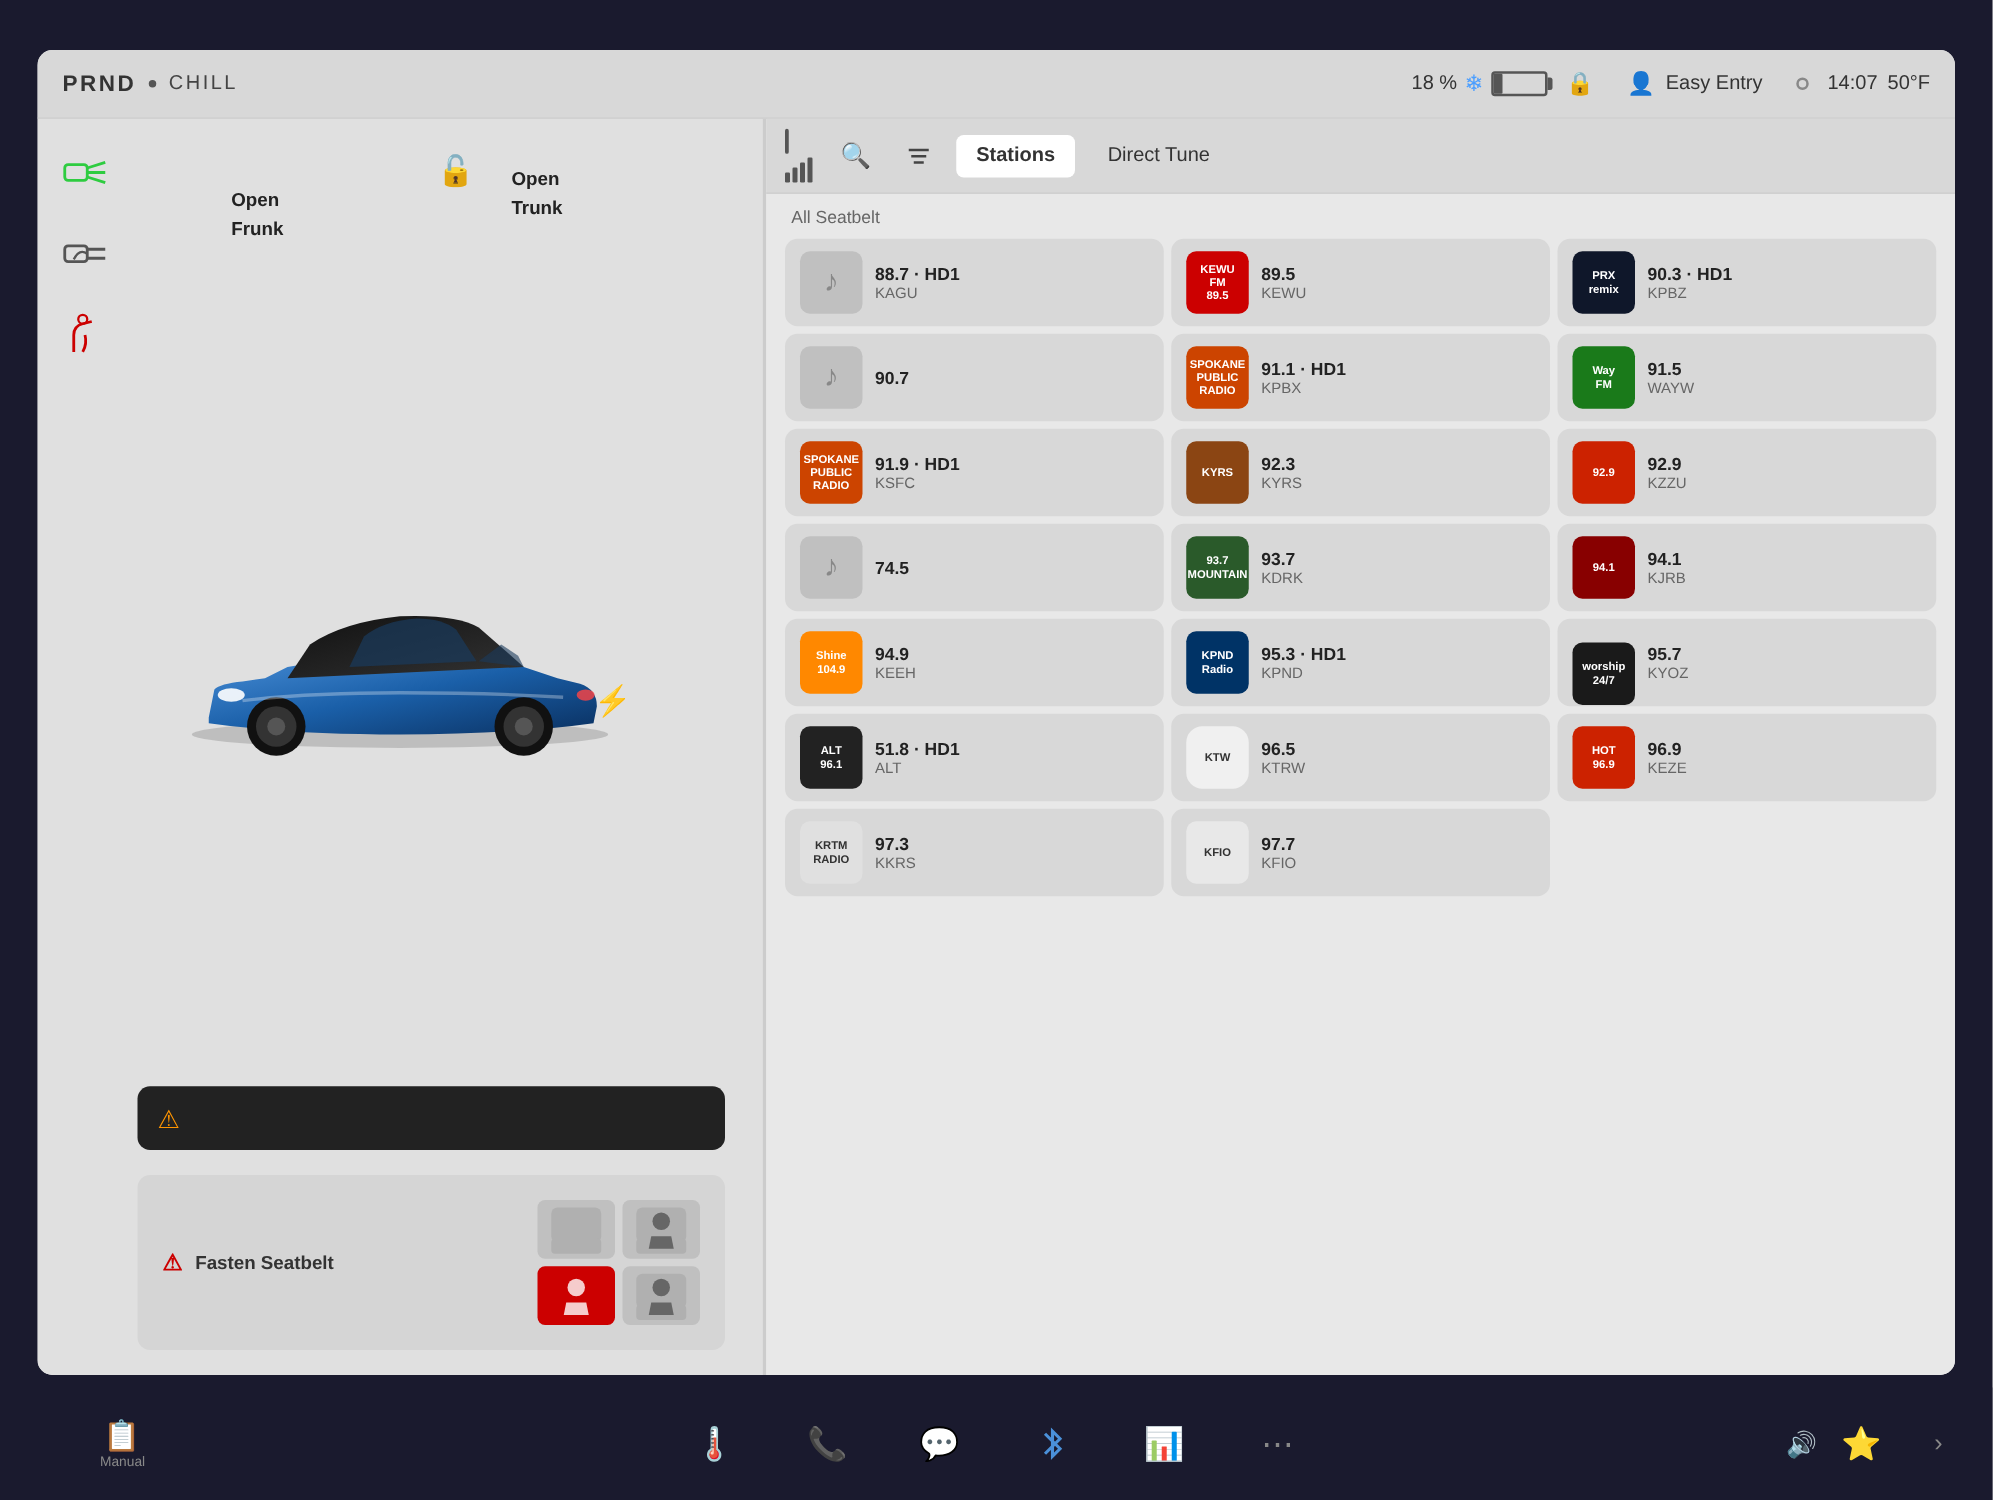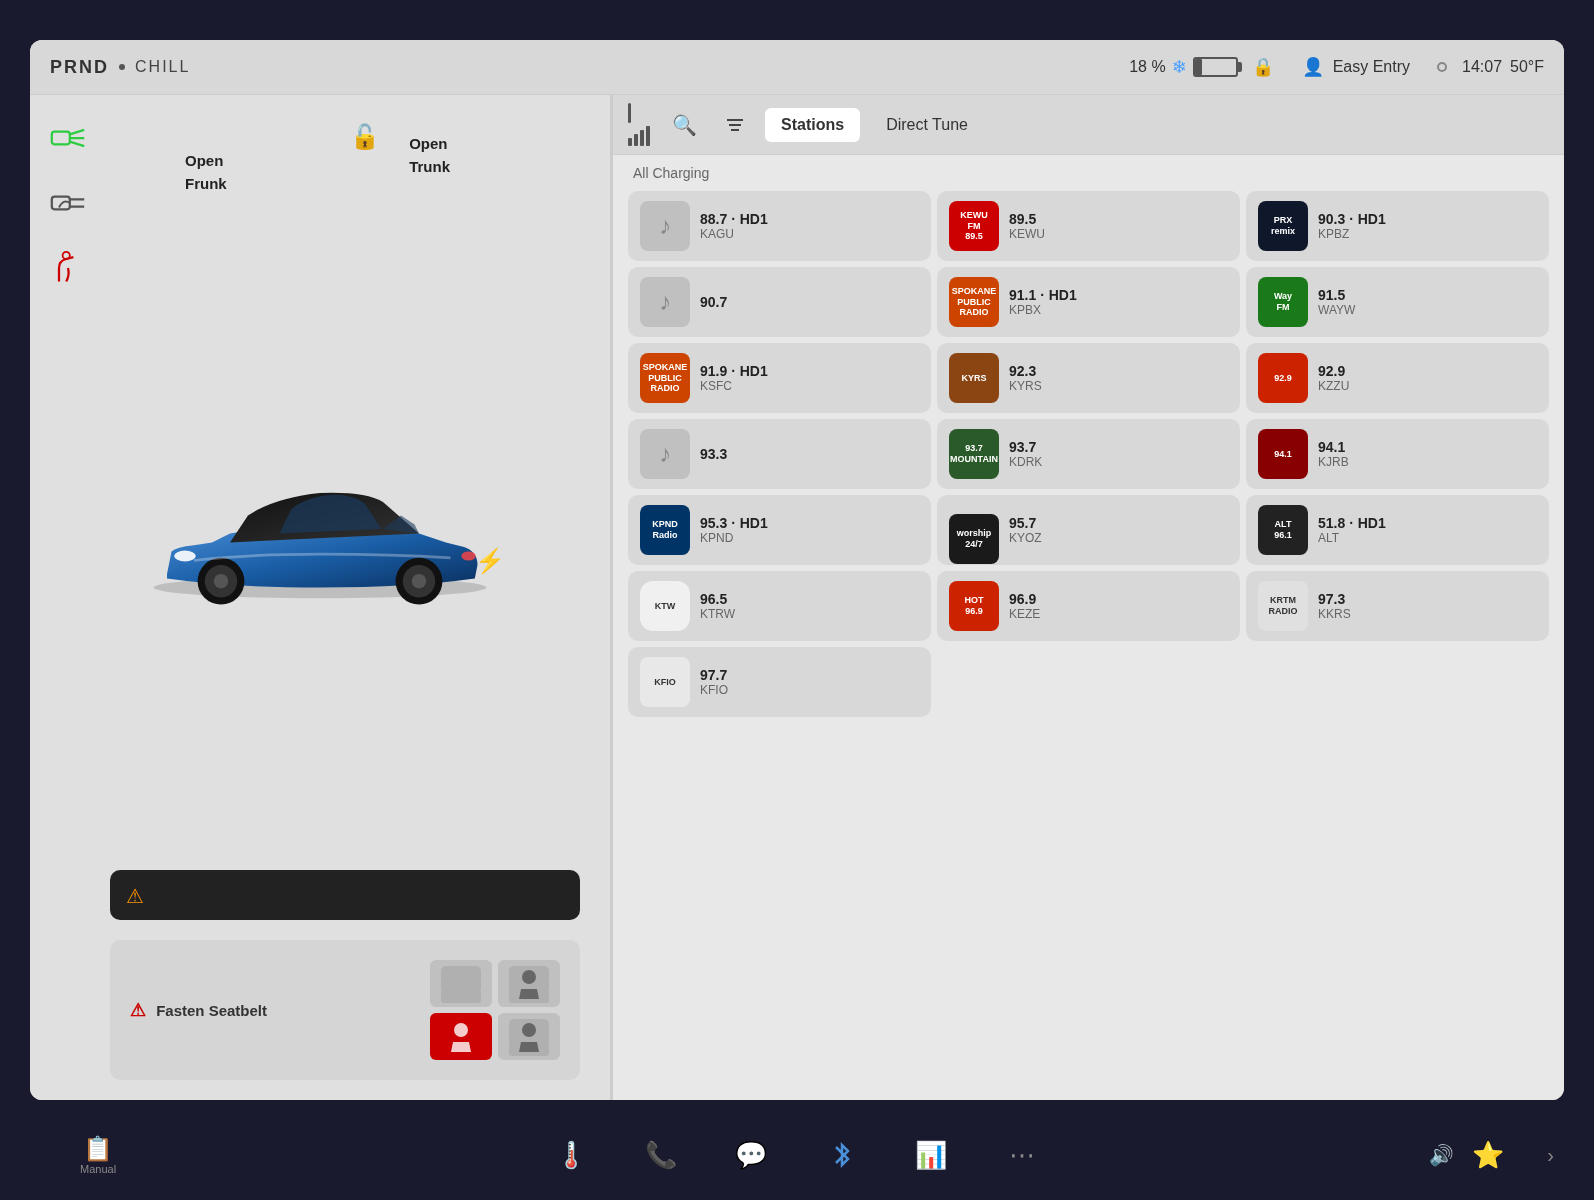--- a/index.html
+++ b/index.html
@@ -614,21 +614,21 @@
             <line x1="2" y1="4" x2="18" y2="4" stroke="#444" stroke-width="2"></line>
             <line x1="4" y1="9" x2="16" y2="9" stroke="#444" stroke-width="2"></line>
             <line x1="6" y1="14" x2="14" y2="14" stroke="#444" stroke-width="2"></line>
           </svg>
         </button>
         <button class="tab-btn active">Stations</button>
         <button class="tab-btn">Direct Tune</button>
       </div>
 
       <div class="stations-container">
-        <div class="all-stations-label">All Charging</div>
+        <div class="all-stations-label">All Seatbelt</div>
 
         <div class="stations-grid" id="stations-grid">
 
         <div class="station-item">
               <div class="station-logo" style="background: rgb(192, 192, 192); color: rgb(136, 136, 136); font-size: 24px;">♪</div>
               <div class="station-info">
                 <span class="station-freq">88.7 · HD1</span>
                 <span class="station-call">KAGU</span>
               </div>
             </div>
@@ -692,37 +692,45 @@
             <div class="station-item">
               <div class="station-logo" style="background: rgb(204, 34, 0); font-size: 9px; color: white; white-space: pre-line;">92.9</div>
               <div class="station-info">
                 <span class="station-freq">92.9</span>
                 <span class="station-call">KZZU</span>
               </div>
             </div>
             <div class="station-item">
               <div class="station-logo" style="background: rgb(192, 192, 192); color: rgb(136, 136, 136); font-size: 24px;">♪</div>
               <div class="station-info">
-                <span class="station-freq">93.3</span>
+                <span class="station-freq">74.5</span>
                 <span class="station-call"></span>
               </div>
             </div>
             <div class="station-item">
               <div class="station-logo" style="background: rgb(42, 90, 42); font-size: 9px; color: white; white-space: pre-line;">93.7
 MOUNTAIN</div>
               <div class="station-info">
                 <span class="station-freq">93.7</span>
                 <span class="station-call">KDRK</span>
               </div>
             </div>
             <div class="station-item">
               <div class="station-logo" style="background: rgb(136, 0, 0); font-size: 9px; color: white; white-space: pre-line;">94.1</div>
               <div class="station-info">
                 <span class="station-freq">94.1</span>
                 <span class="station-call">KJRB</span>
+              </div>
+            </div>
+            <div class="station-item">
+              <div class="station-logo" style="background: rgb(255, 136, 0); font-size: 9px; color: white; white-space: pre-line;">Shine
+104.9</div>
+              <div class="station-info">
+                <span class="station-freq">94.9</span>
+                <span class="station-call">KEEH</span>
               </div>
             </div>
             <div class="station-item">
               <div class="station-logo" style="background: rgb(0, 51, 102); font-size: 9px; color: white; white-space: pre-line;">KPND
 Radio</div>
               <div class="station-info">
                 <span class="station-freq">95.3 · HD1</span>
                 <span class="station-call">KPND</span>
               </div>
             </div>

